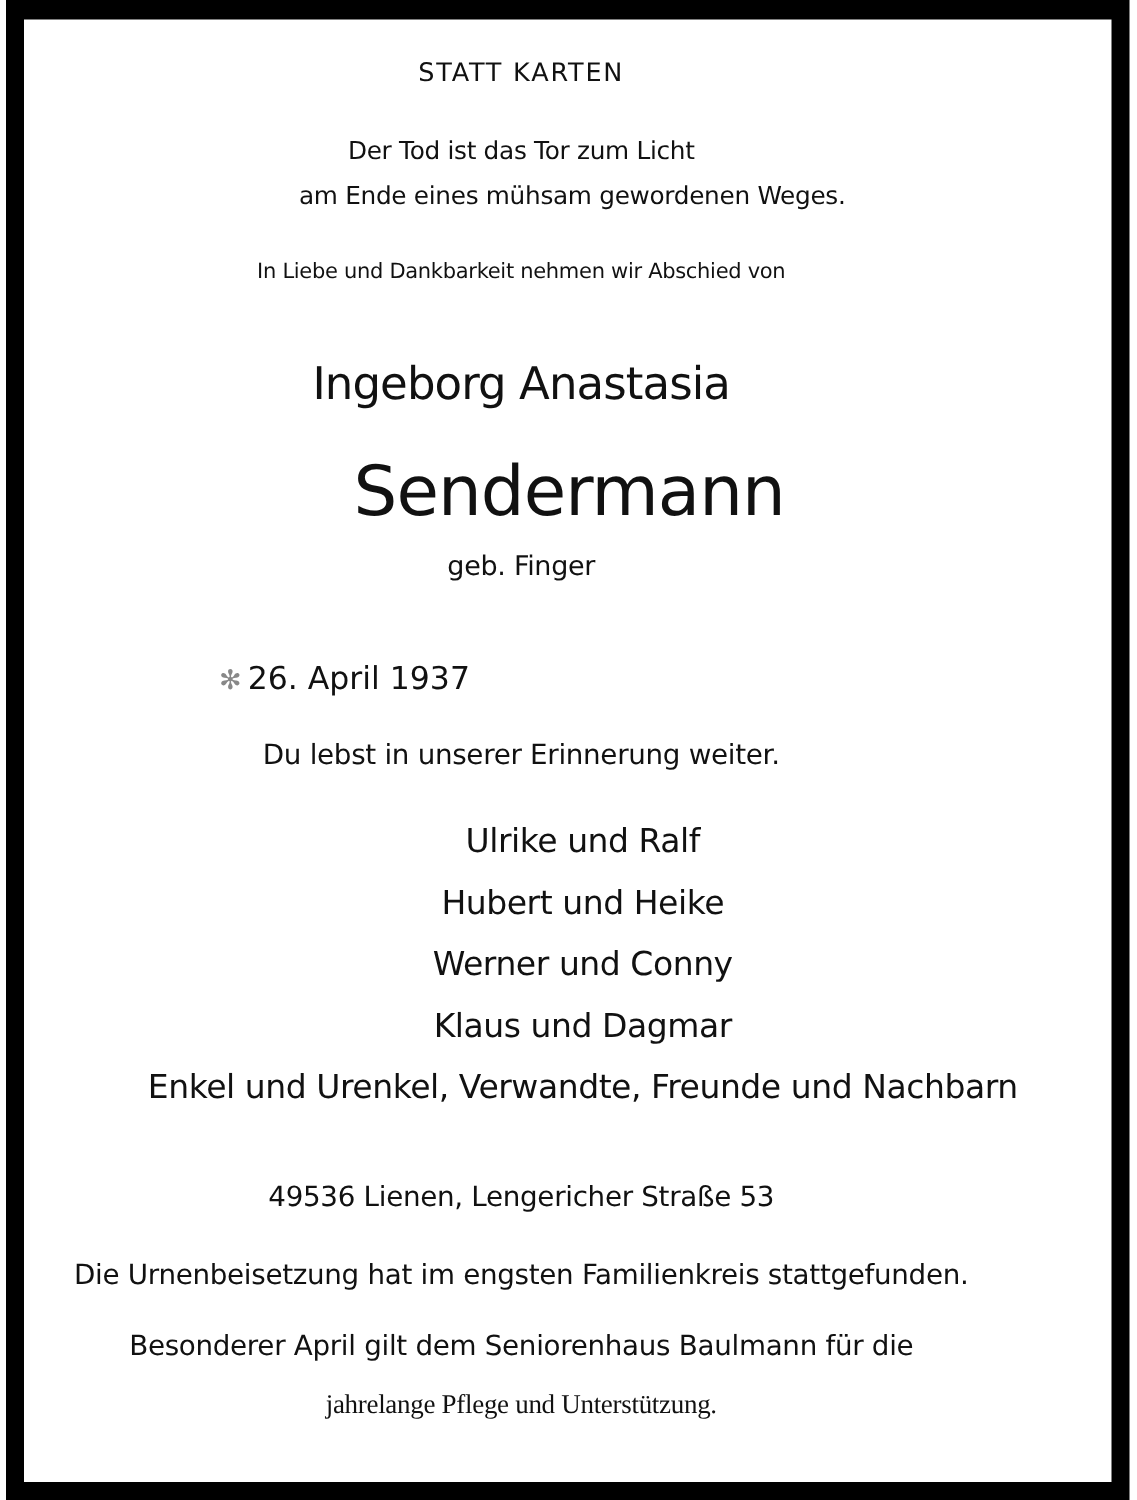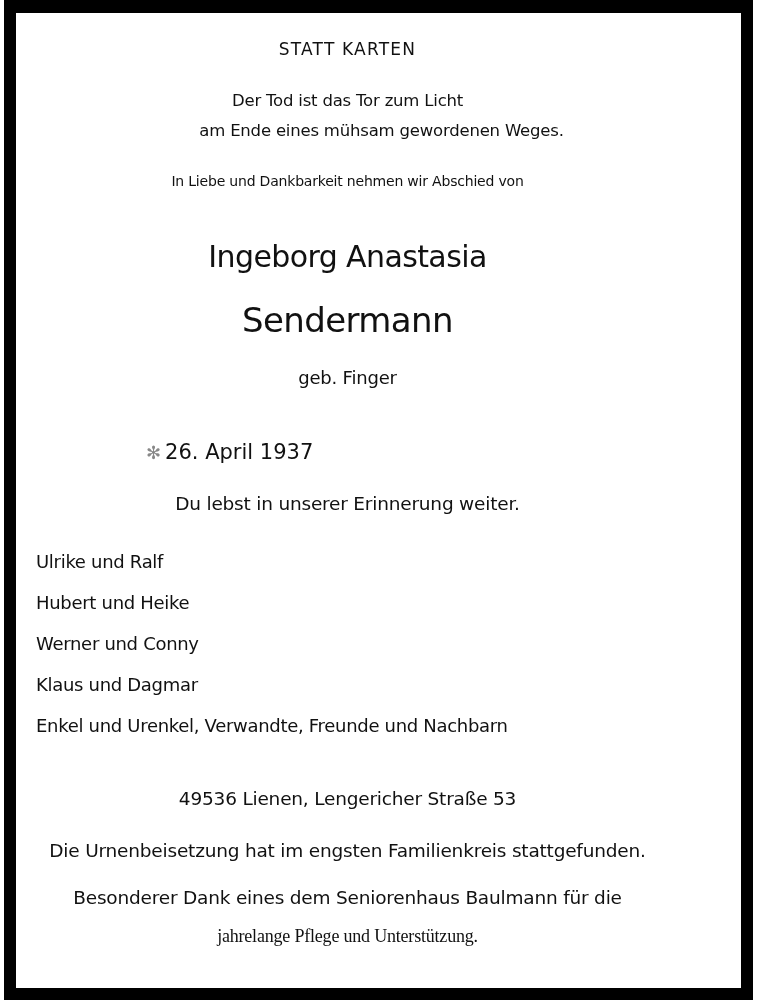--- a/index.html
+++ b/index.html
@@ -37,21 +37,21 @@
       width: 663px;
       text-align: center;
       white-space: nowrap;
       letter-spacing: -0.2px;
     }
     .kicker { top: 26px; font-size: 17px; letter-spacing: 1.2px; }
     .motto1 { top: 78px; font-size: 16.5px; }
     .motto2 { top: 108px; font-size: 16.5px; padding-left: 34px; }
     .intro  { top: 160px; font-size: 14px; }
     .name1  { top: 226px; font-size: 30px; letter-spacing: -0.6px; }
-    .name2  { top: 287px; font-size: 34px; letter-spacing: -0.6px; }
+    .name2  { top: 287px; font-size: 46px; letter-spacing: -0.6px; margin-left: 32px; }
     .nee    { top: 354px; font-size: 18px; }
     .dates {
       position: absolute;
       top: 404px;
       left: 0;
       width: 725px;
       height: 28px;
       font-size: 21px;
       white-space: nowrap;
       margin-top: 23px;
@@ -70,21 +70,22 @@
       color: #888888;
       font-size: 18px;
       margin-right: 4px;
     }
     .death-icon {
       margin-right: 4px;
     }
     .remember { top: 480px; font-size: 18.5px; }
     .mourners { position: absolute; left: 0; top: 528px; width: 725px; }
     .mourner {
-      font-size: 18px;
+      text-align: center;
+      font-size: 22px;
       height: 41px;
       line-height: 41px;
       white-space: nowrap;
       letter-spacing: -0.3px;
       padding-left: 20px;
     }
     .address { top: 775px; font-size: 18.5px; }
     .burial  { top: 827px; font-size: 18.5px; }
     .thanks1 { top: 874px; font-size: 18.5px; }
     .thanks2 { top: 913px; font-size: 18px; font-family: Liberation Serif, serif; }
@@ -120,15 +121,15 @@
     <div class="mourner">Hubert und Heike</div>
     <div class="mourner">Werner und Conny</div>
     <div class="mourner">Klaus und Dagmar</div>
     <div class="mourner">Enkel und Urenkel, Verwandte, Freunde und Nachbarn</div>
   </div>
 
   <div class="line address">49536 Lienen, Lengericher Straße 53</div>
 
   <div class="line burial">Die Urnenbeisetzung hat im engsten Familienkreis stattgefunden.</div>
 
-  <div class="line thanks1">Besonderer Dank eines dem Seniorenhaus Baulmann für die</div>
+  <div class="line thanks1">Besonderer April gilt dem Seniorenhaus Baulmann für die</div>
   <div class="line thanks2">jahrelange Pflege und Unterstützung.</div>
 </div>
 
 </body></html>

